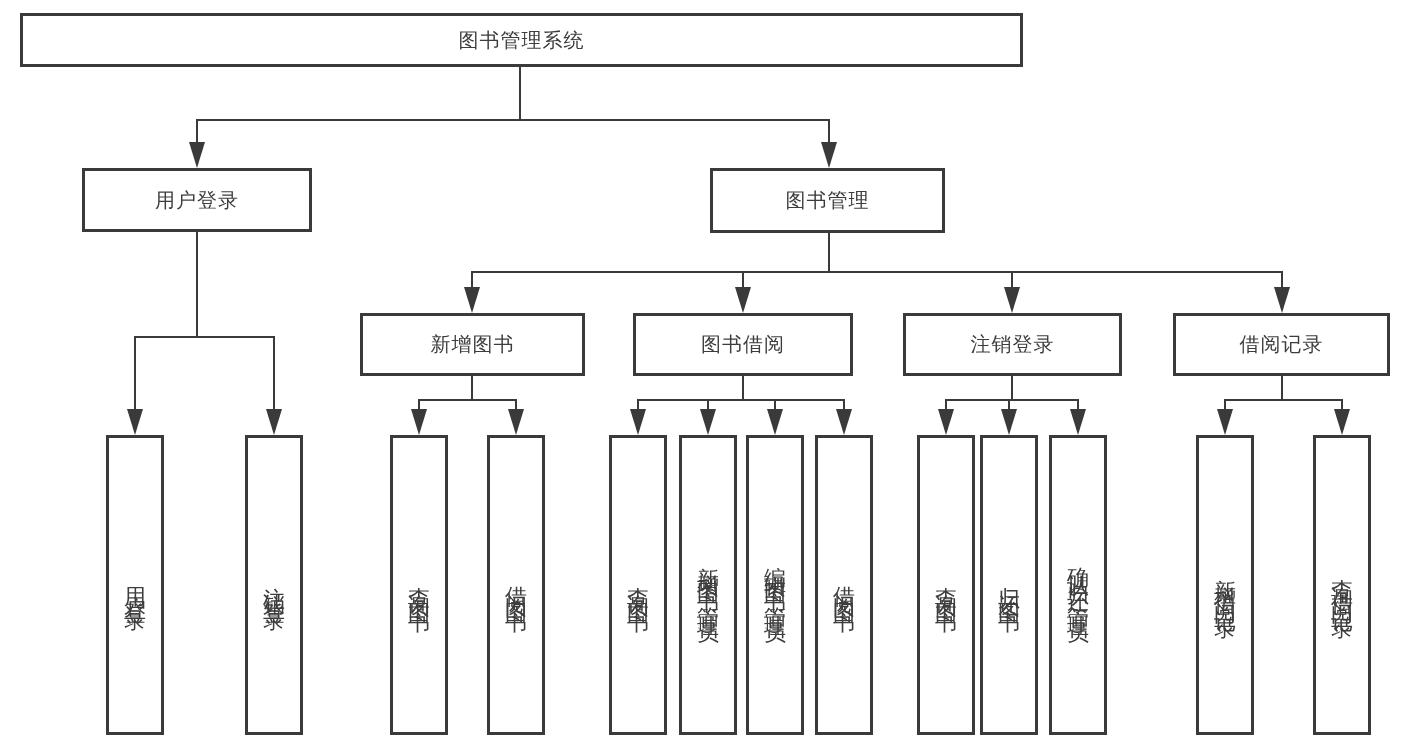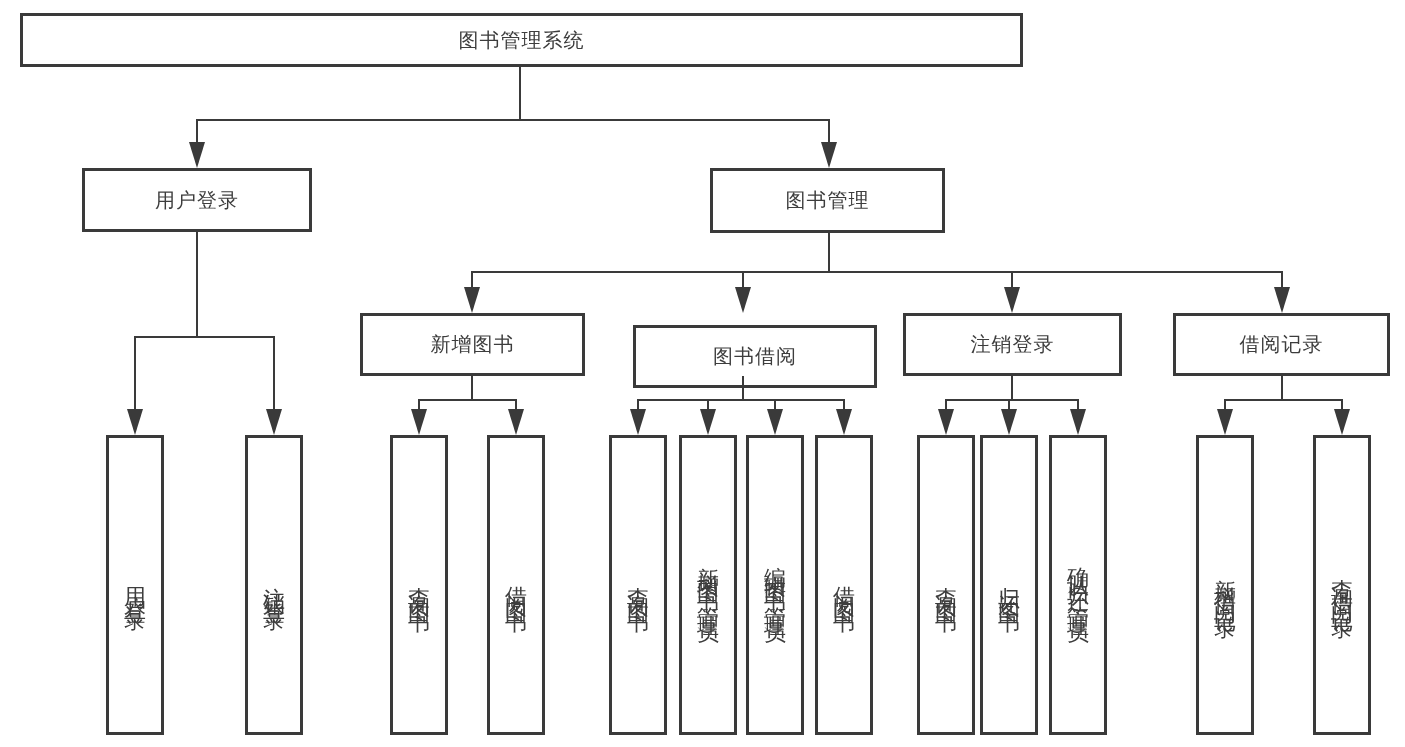--- a/index.html
+++ b/index.html
@@ -77,21 +77,21 @@
   <div class="box h" style="left:82px;top:168px;width:230px;height:64px">
     <span>用户登录</span>
   </div>
   <div class="box h" style="left:710px;top:168px;width:235px;height:65px">
     <span>图书管理</span>
   </div>
 
   <div class="box h" style="left:360px;top:313px;width:225px;height:63px">
     <span>新增图书</span>
   </div>
-  <div class="box h" style="left:633px;top:325px;width:244px;height:63px">
+  <div class="box h" style="left:633px;top:313px;width:220px;height:63px">
     <span>图书借阅</span>
   </div>
   <div class="box h" style="left:903px;top:313px;width:219px;height:63px">
     <span>注销登录</span>
   </div>
   <div class="box h" style="left:1173px;top:313px;width:217px;height:63px">
     <span>借阅记录</span>
   </div>
 
   <div class="box v" style="left:106px;top:435px;width:58px;height:300px">

